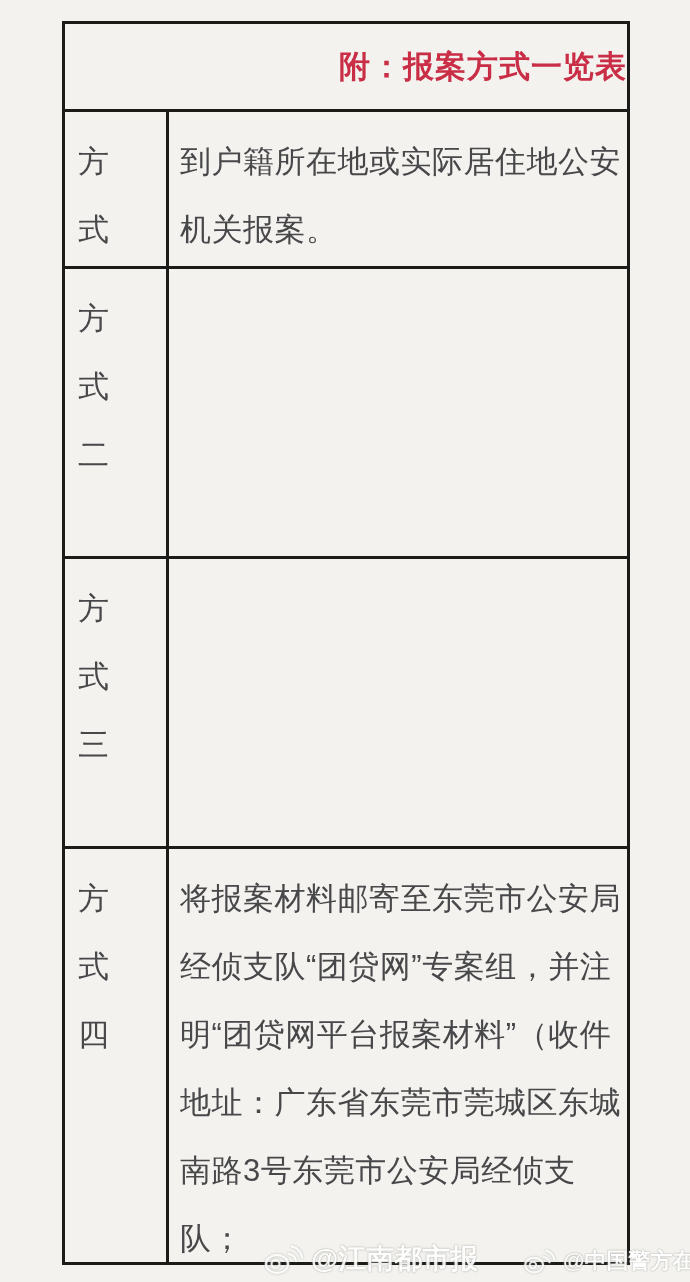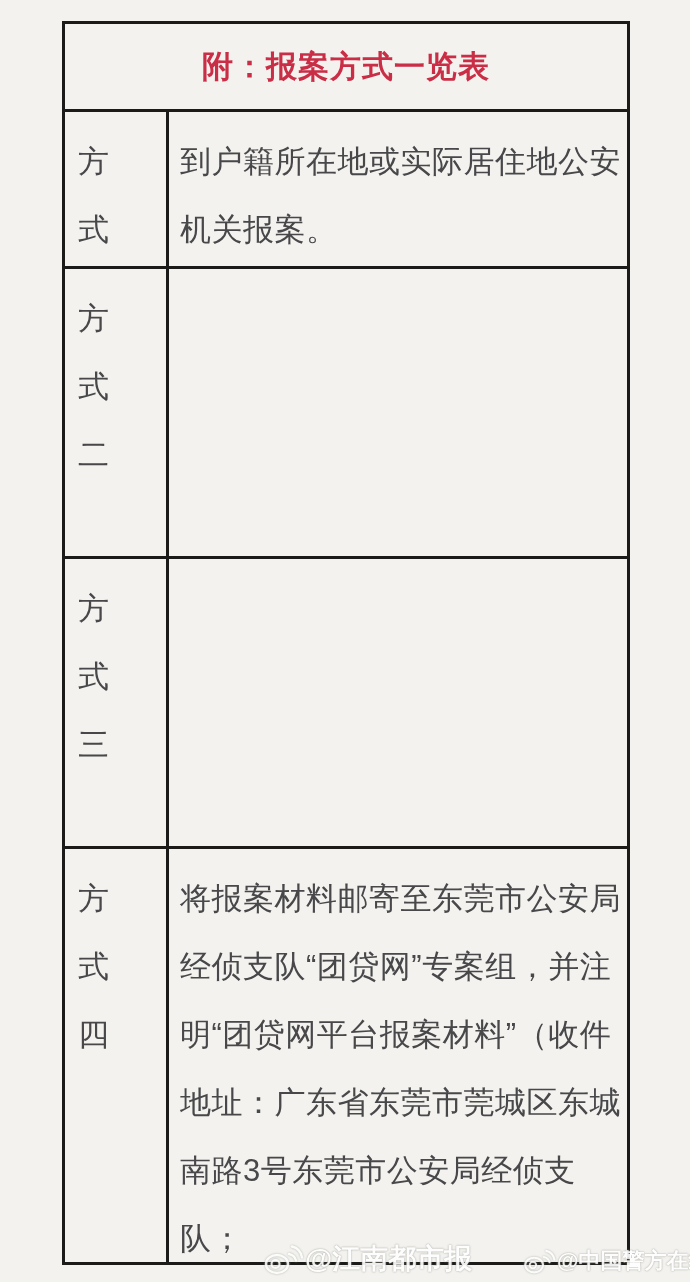--- a/index.html
+++ b/index.html
@@ -17,21 +17,21 @@
     color:var(--text-gray);
   }
   .table{
     position:absolute;left:62px;top:21px;width:568px;height:1244px;
     border:3px solid var(--border);
     box-sizing:border-box;
     display:flex;flex-direction:column;
   }
   .header{
     height:88px;box-sizing:border-box;border-bottom:3px solid var(--border);
-    display:flex;align-items:center;justify-content:center;
+    display:flex;align-items:center;justify-content:flex-end;
   }
   .title{
     font-size:31px;font-weight:bold;color:var(--title-red);
     letter-spacing:1px;
   }
   .row{
     display:flex;box-sizing:border-box;border-bottom:3px solid var(--border);
     overflow:hidden;
   }
   .row.last{border-bottom:none;}
@@ -44,21 +44,21 @@
     font-size:31px;line-height:68px;overflow:hidden;
   }
   .label{
     width:104px;border-right:3px solid var(--border);
     padding:16px 0 0 13px;letter-spacing:6px;
   }
   .content{
     flex:1;padding:16px 6px 0 11px;letter-spacing:0.5px;
   }
   .wm{
-    position:absolute;display:flex;align-items:center;gap:1px;
+    position:absolute;display:flex;align-items:center;gap:7px;
     color:var(--wm);font-weight:bold;
     text-shadow:0 0 2px rgba(158,155,147,0.85), 0 0 1px rgba(158,155,147,0.6);
     opacity:0.92;white-space:nowrap;
   }
   .wm svg{filter:drop-shadow(0 0 1px rgba(158,155,147,0.8));flex:0 0 auto;}
   .wm-left{left:262px;top:1240px;font-size:28px;}
   .wm-right{left:522px;top:1246px;font-size:22px;}
 </style>
 </head>
 <body>

